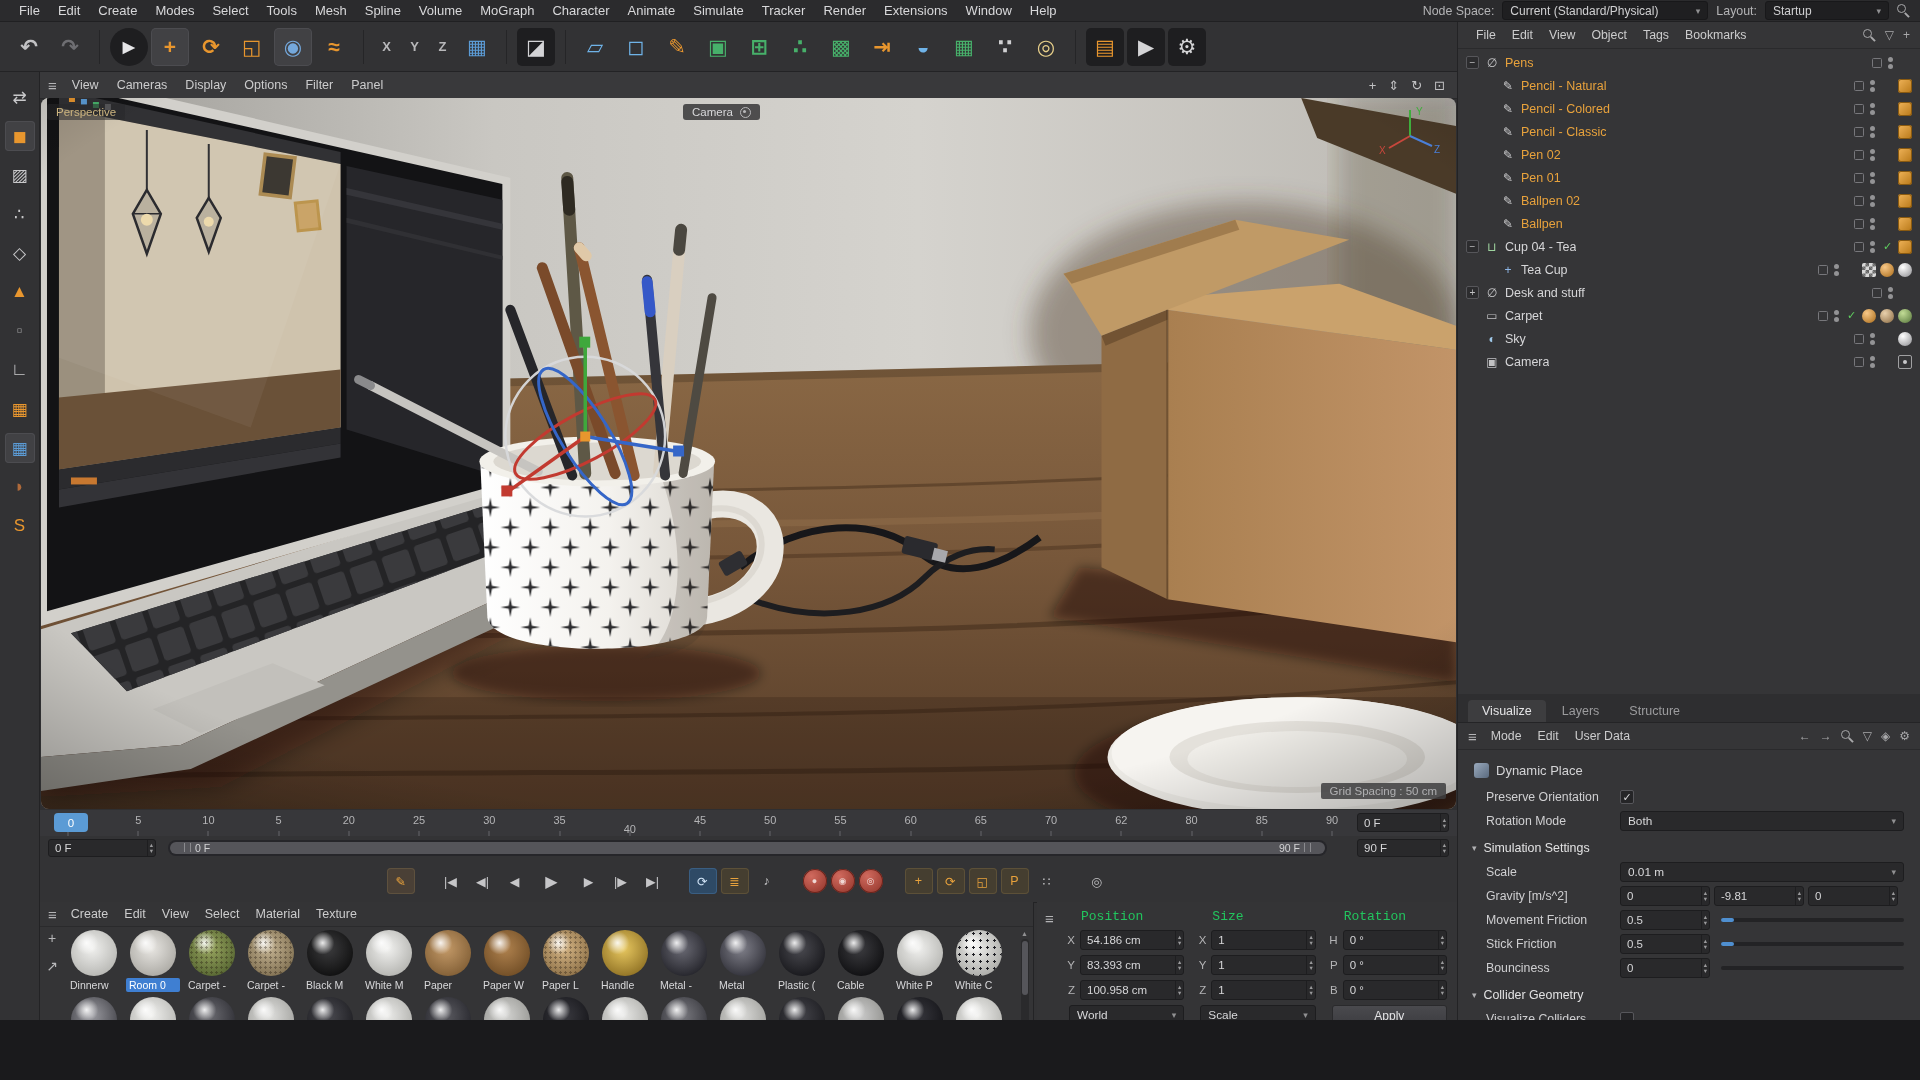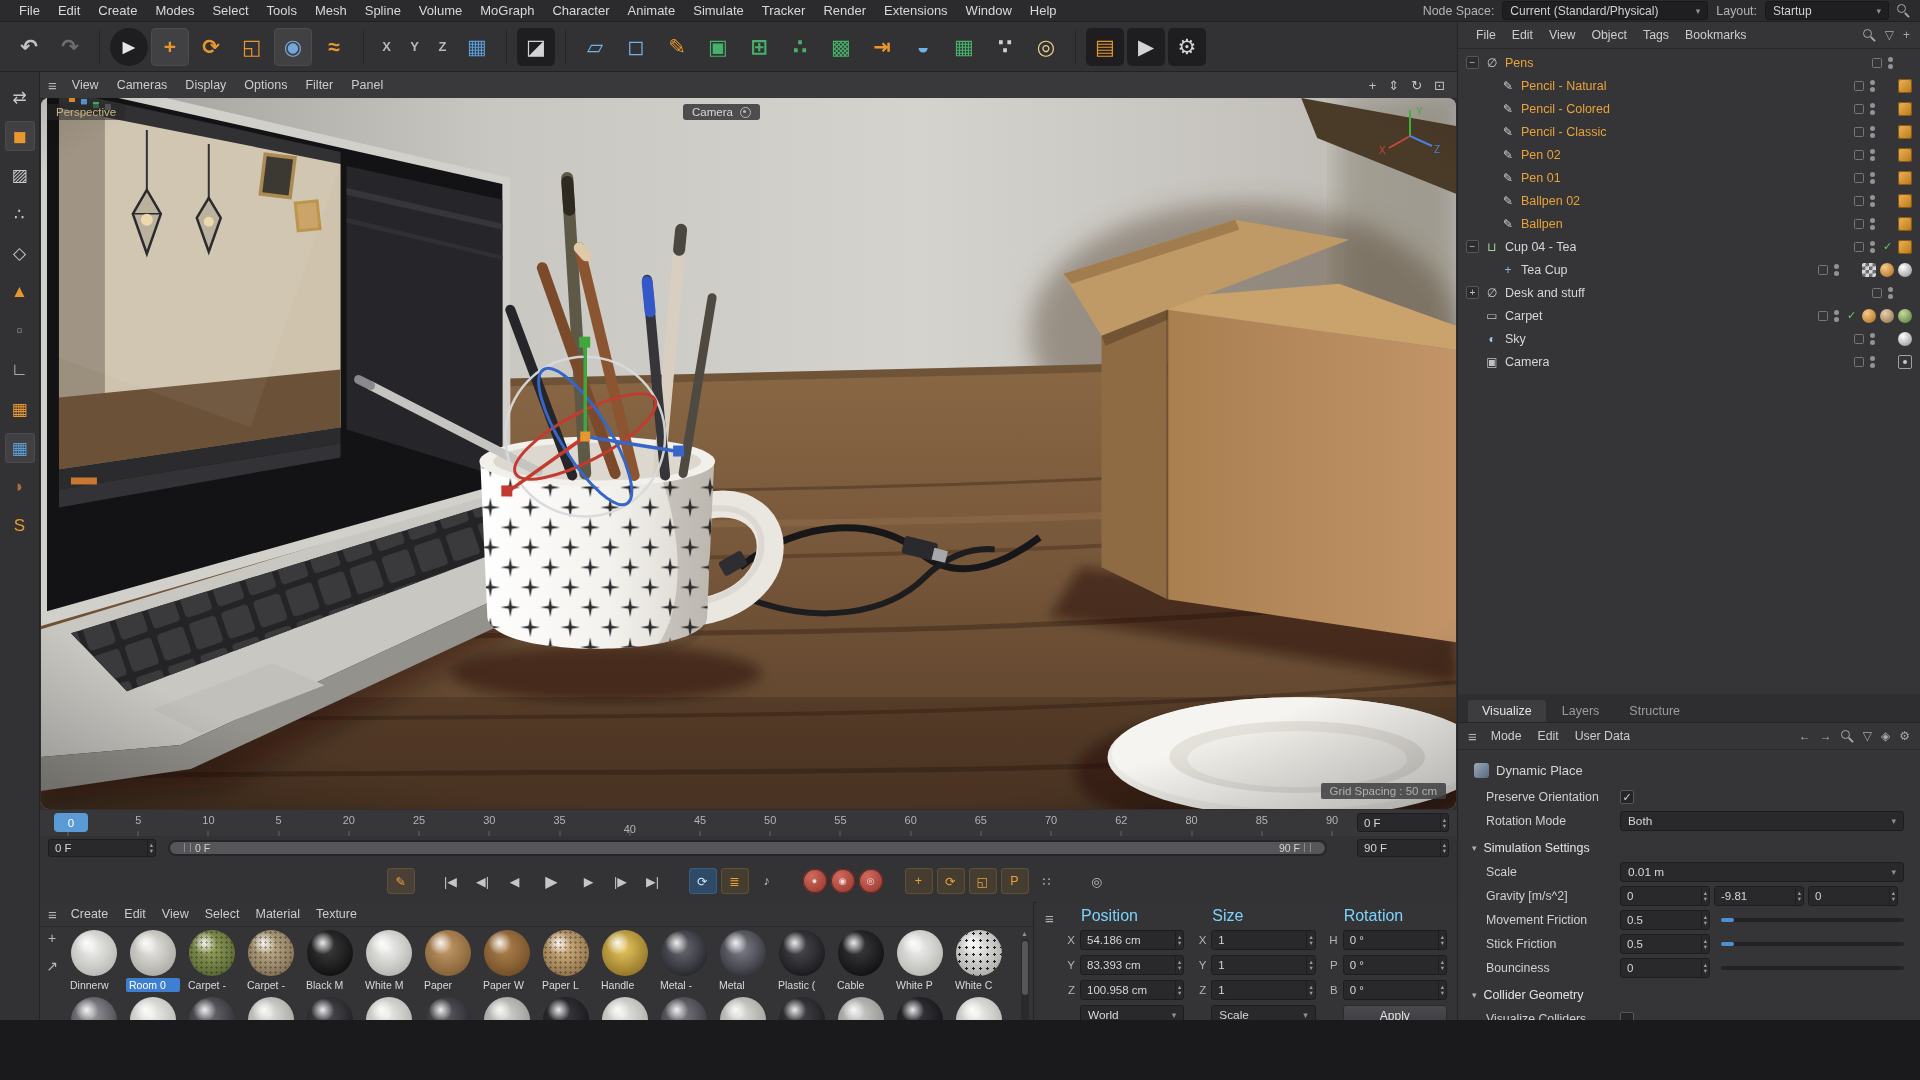--- a/index.html
+++ b/index.html
@@ -79,25 +79,25 @@
   .mat-label{margin-top:2px;width:54px;height:14px;line-height:14px;font-size:10.5px;color:#d8d8da;overflow:hidden;white-space:nowrap;padding:0 3px;box-sizing:border-box;border-radius:2px;}
   .mat-label.selected{background:#3f7fd2;color:#fff;}
   .mat-scroll{position:absolute;right:2px;top:28px;bottom:4px;width:13px;display:flex;flex-direction:column;align-items:center;font-size:7px;color:#909092;}
   .mat-scroll .track{flex:1;width:8px;background:#2a2a2c;border-radius:4px;margin:2px 0;position:relative;}
   .mat-scroll .thumb{position:absolute;top:2px;left:1px;width:6px;height:42%;background:#55555a;border-radius:3px;}
   
   .coords{position:absolute;left:1037px;top:902px;width:420px;height:178px;background:#343436;padding:5px 10px 0 26px;box-sizing:border-box;}
   .coords-burger{position:absolute;left:8px;top:8px;}
   .coord-wrap{display:flex;gap:10px;}
   .coord-col{flex:1;display:flex;flex-direction:column;gap:5px;}
-  .coord-h{font-size:16px;color:#7dd3fc;height:18px;display:flex;align-items:center;padding-left:18px;}
+  .coord-h{font-size:13px;color:#22c55e;height:18px;display:flex;align-items:center;padding-left:18px;font-family:Liberation Mono, monospace;}
   .c-row{display:flex;align-items:center;gap:5px;height:20px;}
   .c-lab{width:12px;text-align:right;font-size:11.5px;color:#b4b4b6;flex:none;}
   .c-field{flex:1;}
-  .c-foot{margin-left:17px;}
+  .c-foot{margin-left:6px;}
   .dd{height:20px;display:flex;align-items:center;justify-content:space-between;background:#29292b;border:1px solid #1d1d1f;border-radius:3px;padding:0 7px;font-size:11.8px;color:#d8d8da;box-sizing:border-box;}
   .apply-btn{height:20px;background:linear-gradient(#4a4a4e,#3c3c40);border:1px solid #2a2a2c;border-radius:3px;color:#e2e2e4;font-size:12px;display:flex;align-items:center;justify-content:center;}
   
   .rightpanel{position:absolute;left:1457px;top:22px;width:463px;height:1058px;background:#353537;border-left:1px solid #232325;box-sizing:border-box;display:flex;flex-direction:column;}
   .tabsbar{height:28px;background:#2e2e30;display:flex;align-items:flex-end;padding:0 10px;gap:2px;border-bottom:1px solid #242426;flex:none;}
   .tab{padding:4px 14px 4px 14px;font-size:12.5px;color:#9c9c9e;border-radius:4px 4px 0 0;}
   .tab.active{background:#3d3d3f;color:#e4e4e6;}
   .tabs-right{margin-left:auto;display:flex;align-items:center;gap:8px;margin-bottom:5px;}
   .pmenubar{height:26px;display:flex;align-items:center;padding:0 10px;gap:2px;border-bottom:1px solid #2a2a2c;flex:none;}
   .pmenu-item{padding:0 8px;font-size:12.3px;color:#cccccd;}

